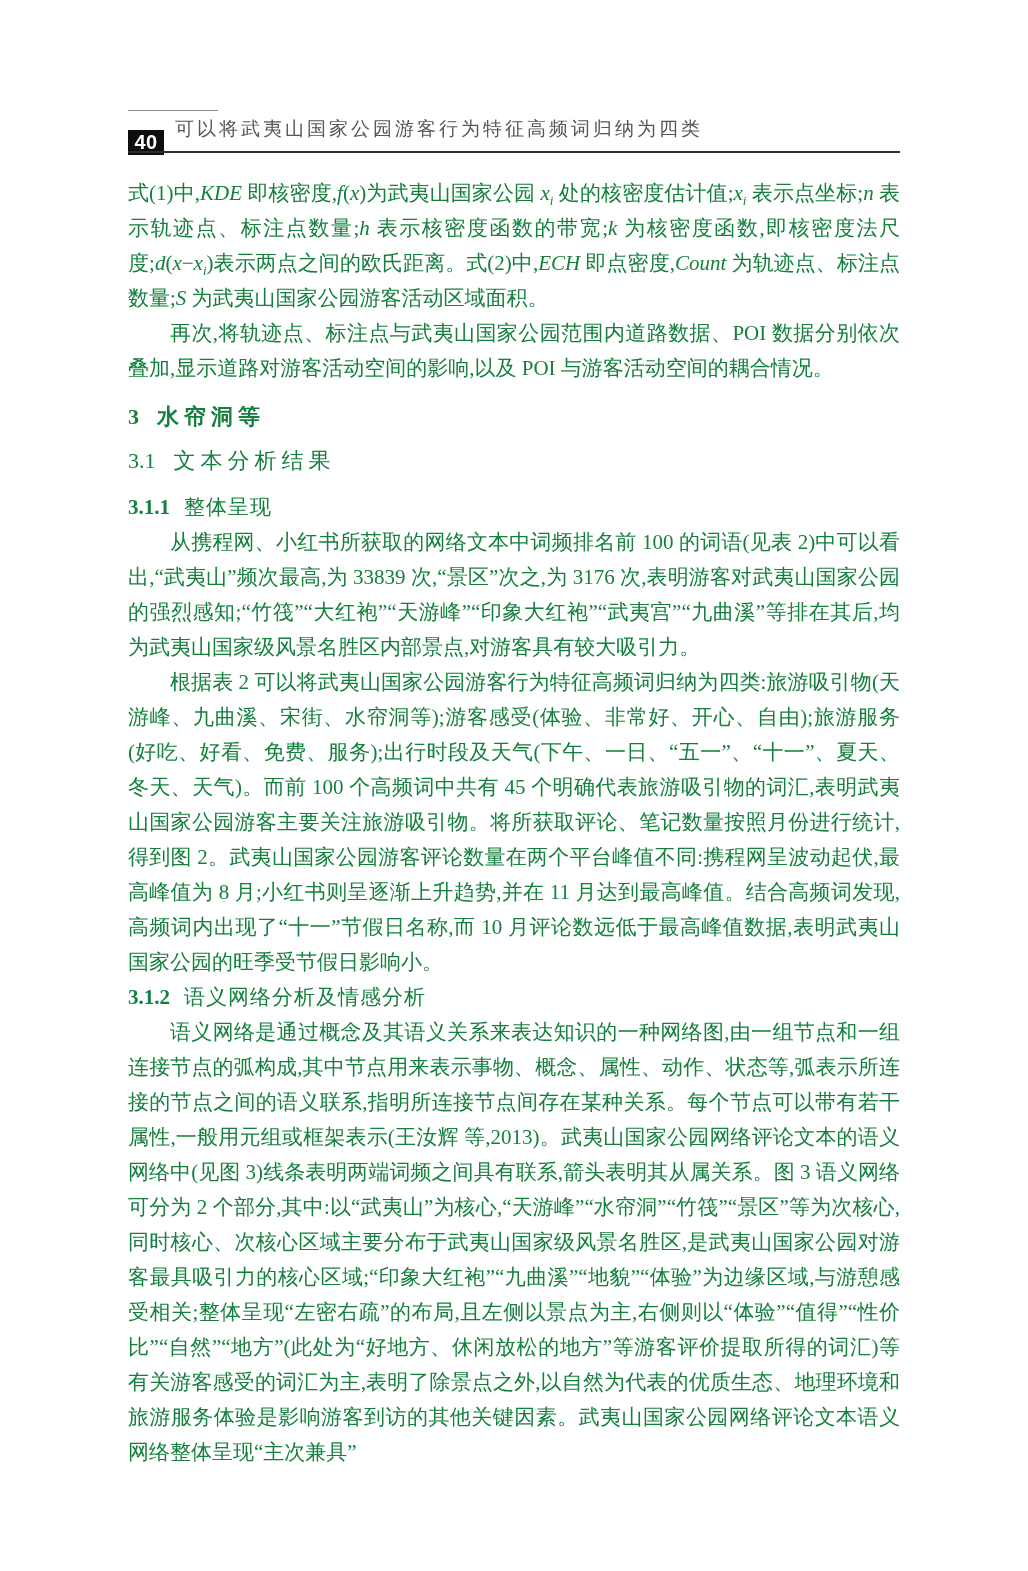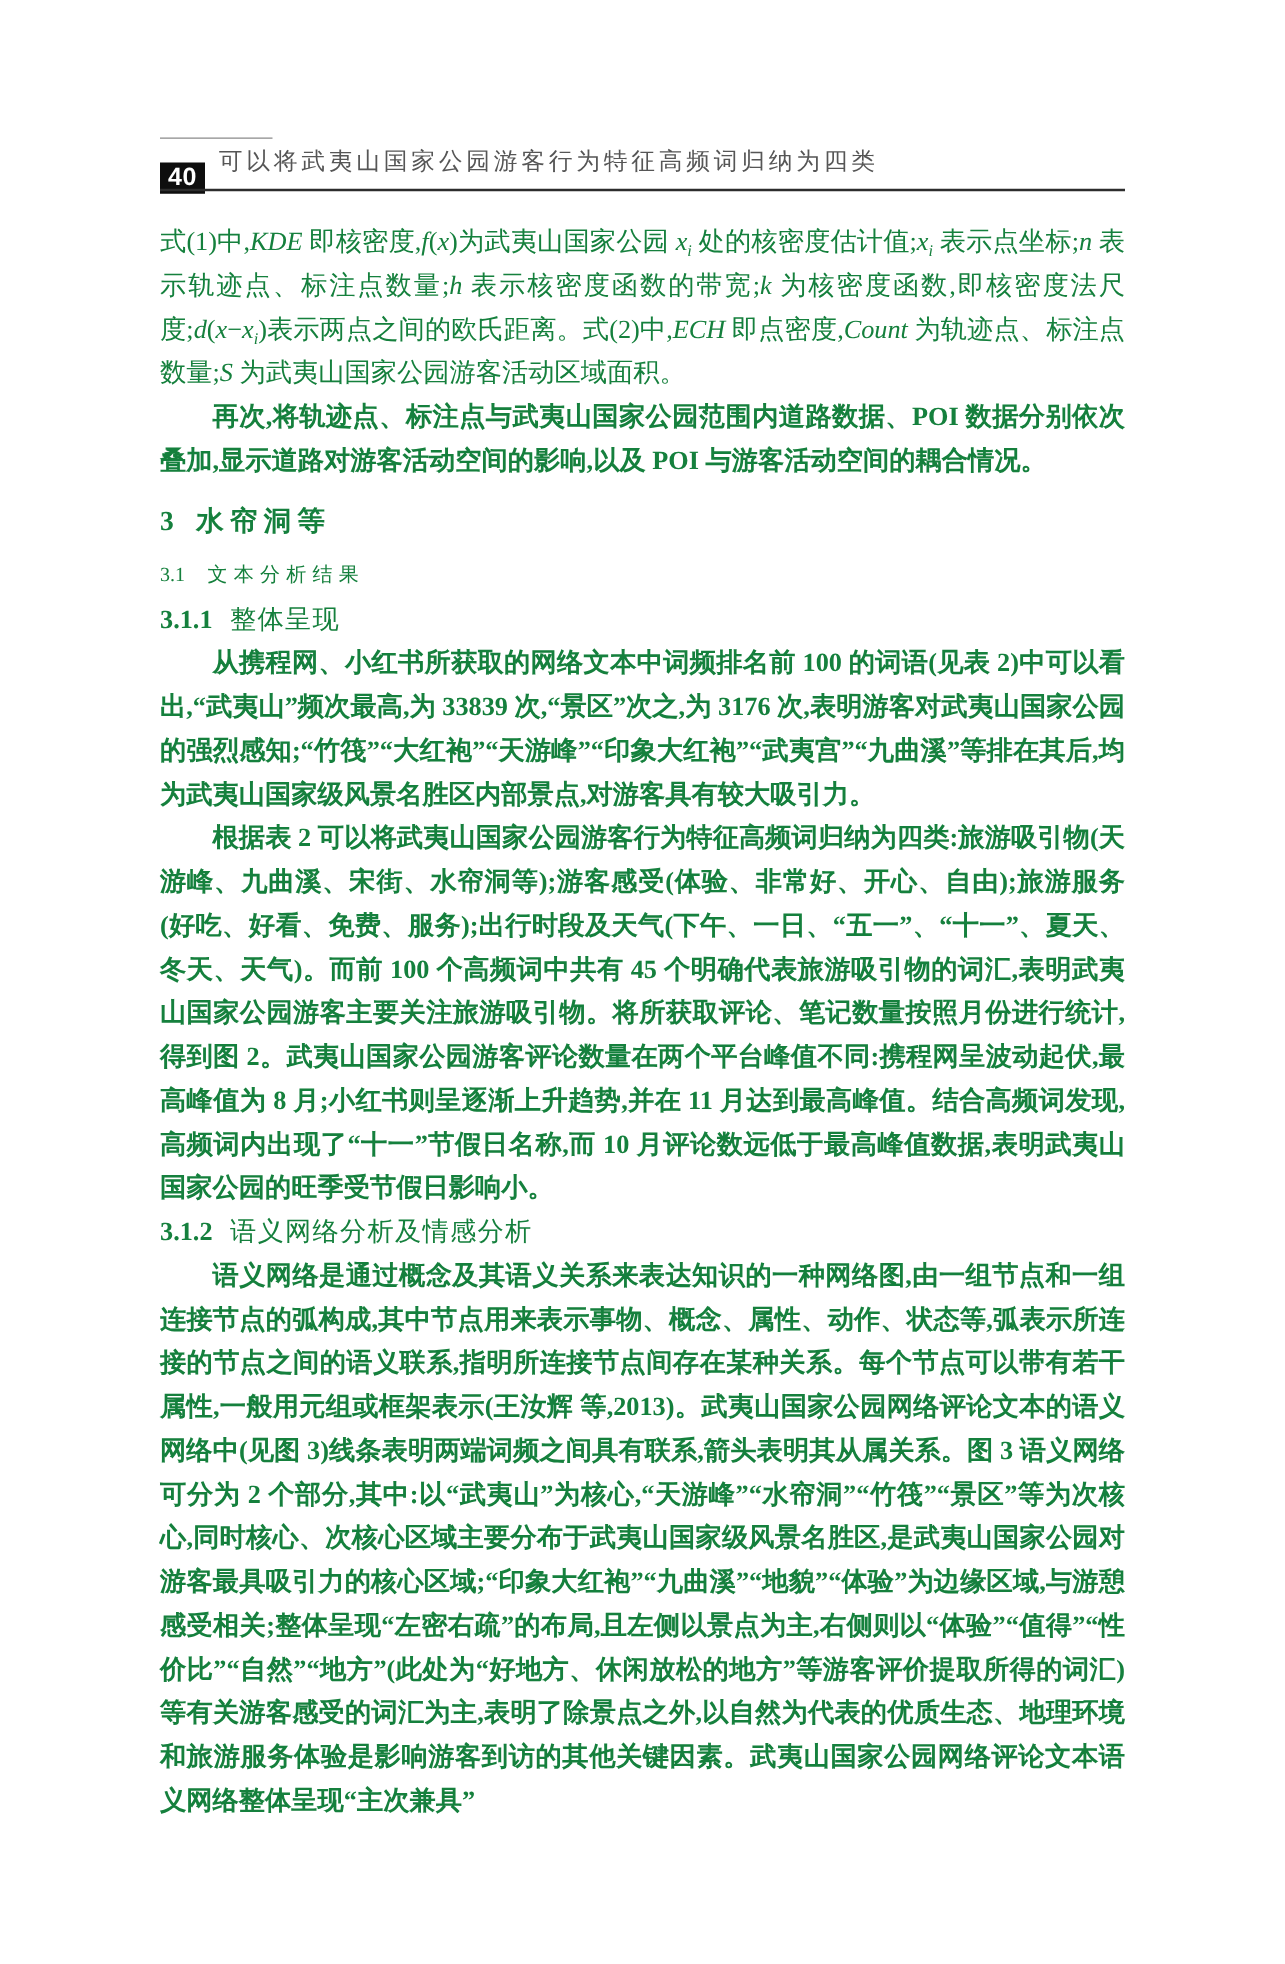--- a/index.html
+++ b/index.html
@@ -37,30 +37,30 @@
   }
 
   
   main.body-content {
     position:absolute; left:128px; top:176px; width:772px;
     font-size:21px; line-height:35px;
     text-align:justify;
     color:#15803d;
   }
   p.para { margin:0; }
-  p.para.indent { text-indent:2em;font-weight:bold; }
+  p.para.indent { text-indent:2em; }
   .it { font-style:italic; }
   sub.it { font-style:italic; }
   sub { font-size:13px; line-height:0; }
 
   .h1 { margin:13px 0 9px 0; font-size:22px; font-weight:bold; line-height:35px; }
   .h1 .hnum { font-family:"Liberation Serif", serif; margin-right:18px; }
   .h1 .htext { font-family:"Liberation Sans", sans-serif; letter-spacing:5px; }
 
-  .h2 { margin:7px 0 0 0; font-size:16px; line-height:35px; font-weight:500; }
+  .h2 { margin:7px 0 12px 0; font-size:22px; line-height:35px; font-weight:500; }
   .h2 .hnum { margin-right:18px; }
   .h2 .htext { letter-spacing:5px; }
 
   .h3, .h4 { margin:0; font-size:21px; line-height:35px; font-weight:normal; }
   .h3 .hnum, .h4 .hnum { margin-right:14px;font-weight:bold; }
   .h3 .htext, .h4 .htext { letter-spacing:1px; }
 </style>
 </head>
 <body>
 

